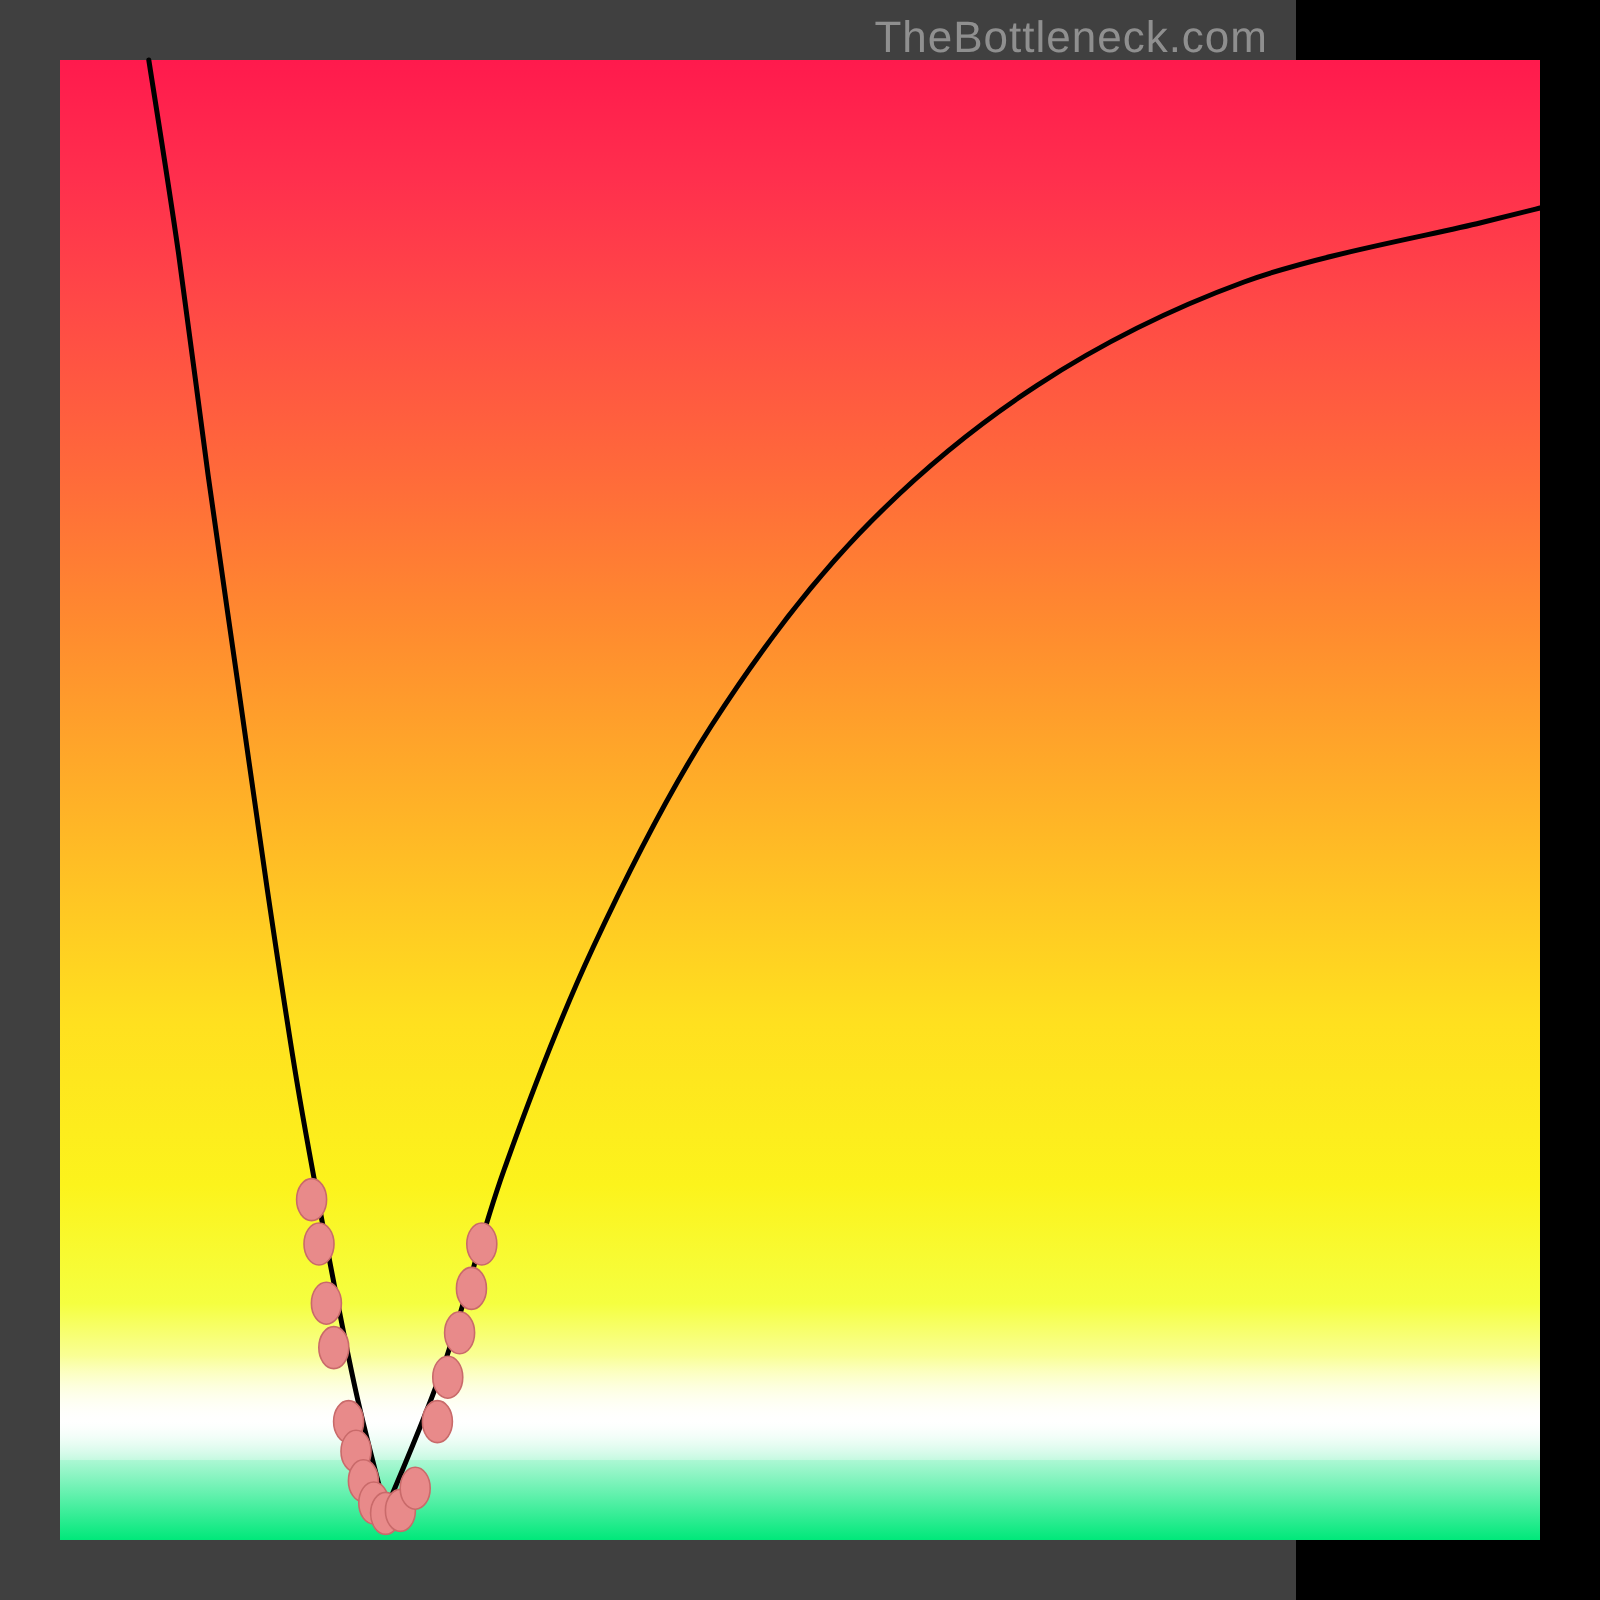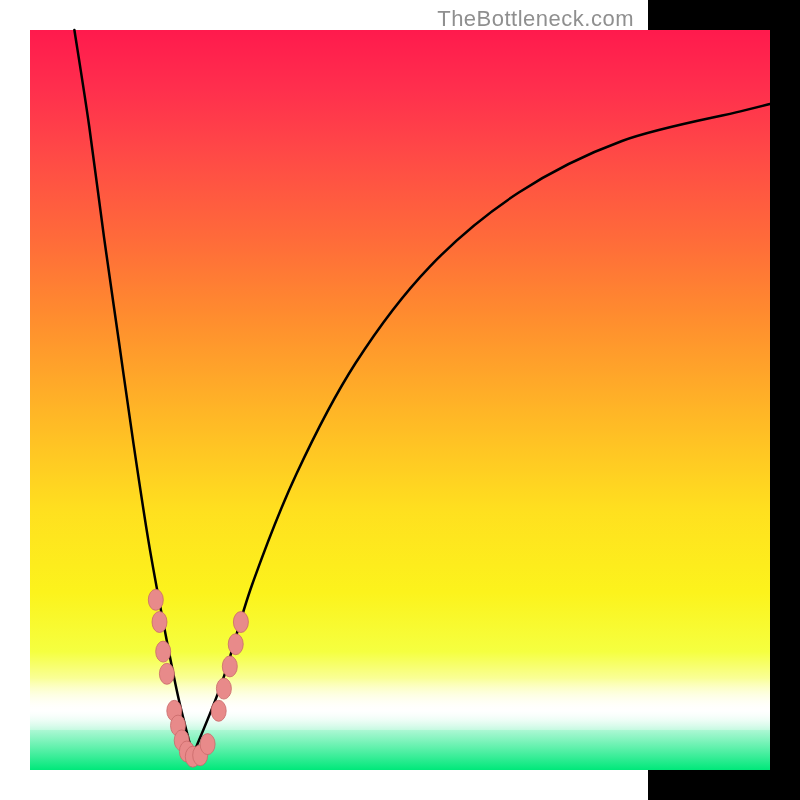--- a/index.html
+++ b/index.html
@@ -8,21 +8,21 @@
     width: 800px;
     height: 800px;
     overflow: hidden;
     background: #000;
     font-family: Arial, Helvetica, sans-serif;
   }
   .frame {
     position: relative;
     width: 648px;
     height: 800px;
-    background: #ffffff;
+    background: #404040;
   }
   .plot-area {
     position: absolute;
     left: 30px;
     top: 30px;
     width: 740px;
     height: 740px;
     background: linear-gradient(
       to bottom,
       #ff1a4d 0%,

